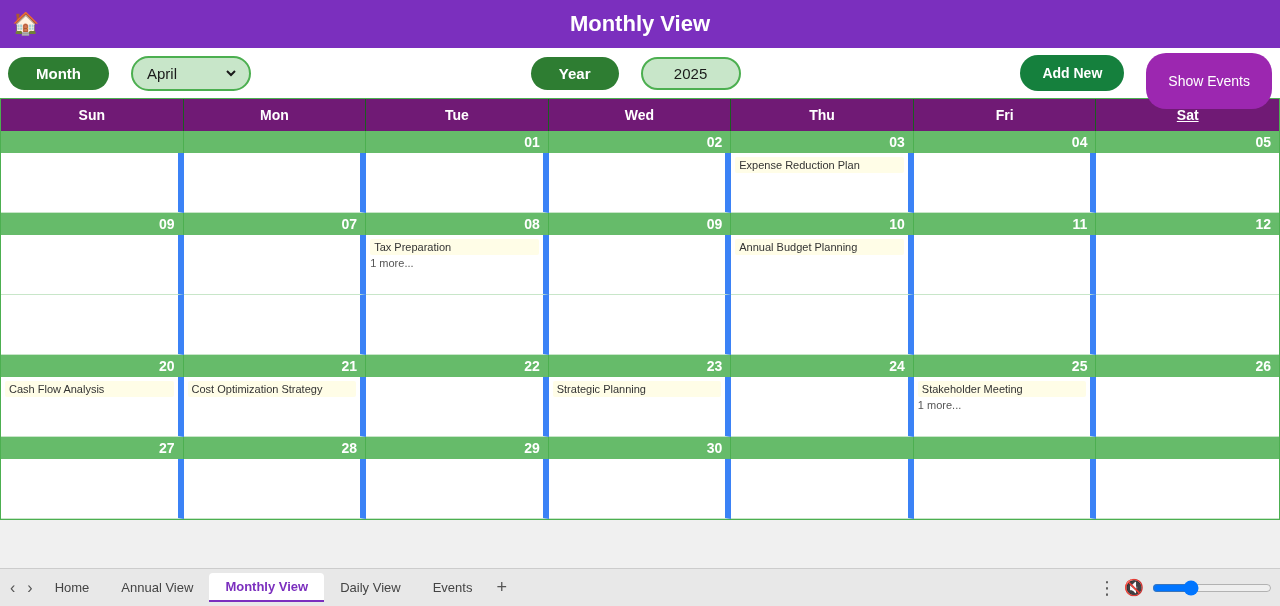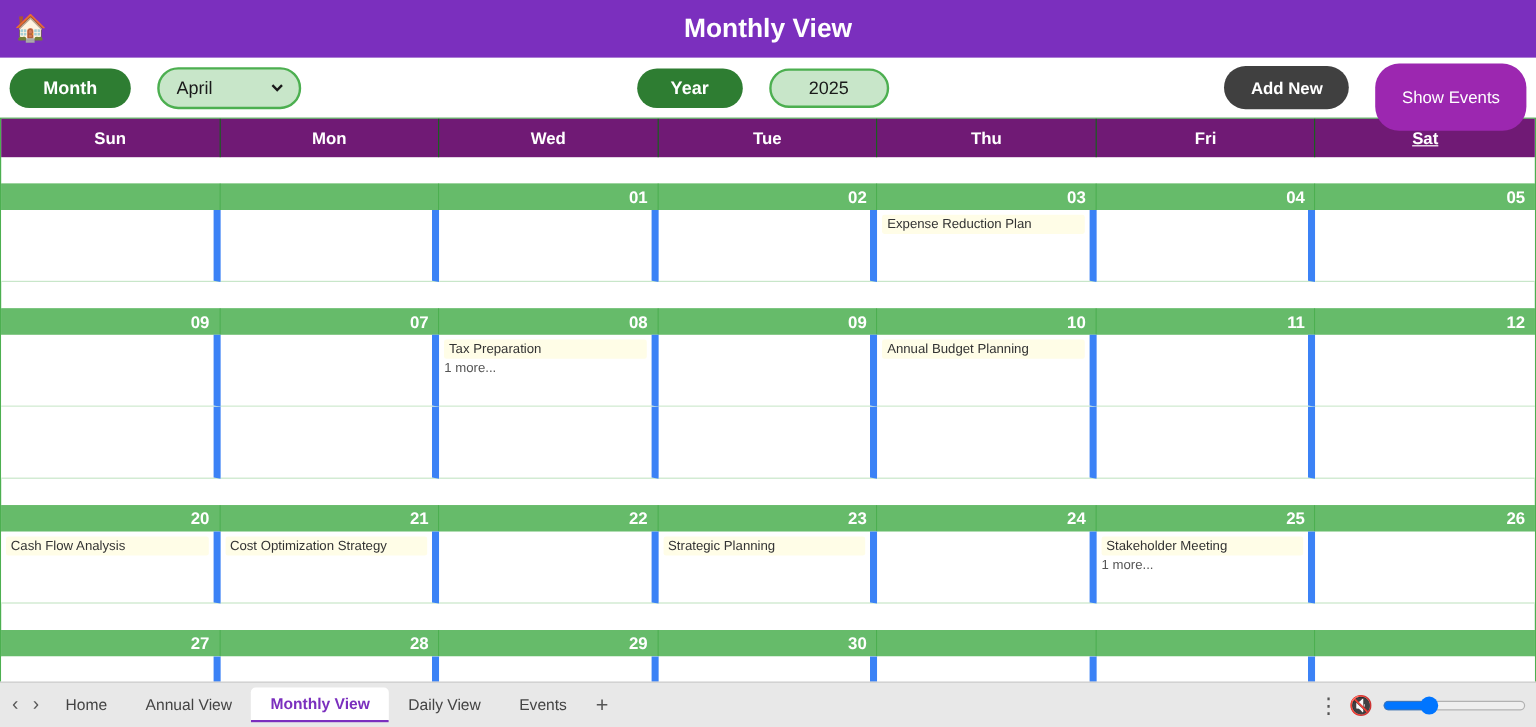--- a/index.html
+++ b/index.html
@@ -63,21 +63,21 @@
       background: transparent;
       border: none;
       font-size: 15px;
       cursor: pointer;
       outline: none;
       color: #1a1a1a;
       flex: 1;
     }
     .spacer { flex: 1; }
     .btn-add-new {
-      background: #404040;
+      background: #15803d;
       color: white;
       font-weight: bold;
       font-size: 14px;
       border: none;
       border-radius: 20px;
       padding: 10px 22px;
       cursor: pointer;
     }
     .btn-show-events {
       background: #9C27B0;
@@ -108,21 +108,20 @@
       font-size: 14px;
       padding: 8px 0;
       border-right: 1px solid #1B5E20;
     }
     .day-header:last-child { border-right: none; text-decoration: underline; }
     .week-num-header {
       background: #66BB6A;
       grid-column: 1 / -1;
       display: grid;
       grid-template-columns: repeat(7, 1fr);
-      margin-top: 22px;
     }
     .week-date-cell-header {
       background: #66BB6A;
       color: white;
       text-align: right;
       padding: 3px 8px;
       font-weight: bold;
       font-size: 14px;
       border-right: 1px solid #4CAF50;
     }
@@ -248,22 +247,22 @@
   </div>
   <div class="spacer"></div>
   <button class="btn-add-new">Add New</button>
   <button class="btn-show-events">Show Events</button>
 </div>
 
 <div class="calendar-container" id="calendar-root">
   <div class="day-headers" id="day-headers-row">
       <div class="day-header">Sun</div>
       <div class="day-header">Mon</div>
+      <div class="day-header">Tue</div>
       <div class="day-header">Wed</div>
-      <div class="day-header">Tue</div>
       <div class="day-header">Thu</div>
       <div class="day-header">Fri</div>
       <div class="day-header">Sat</div>
     </div>
   <div id="weeks-container">
       <div class="week-num-header">
         <div class="week-date-cell-header empty"></div>
         <div class="week-date-cell-header empty"></div>
         <div class="week-date-cell-header">01</div>
         <div class="week-date-cell-header">02</div>

